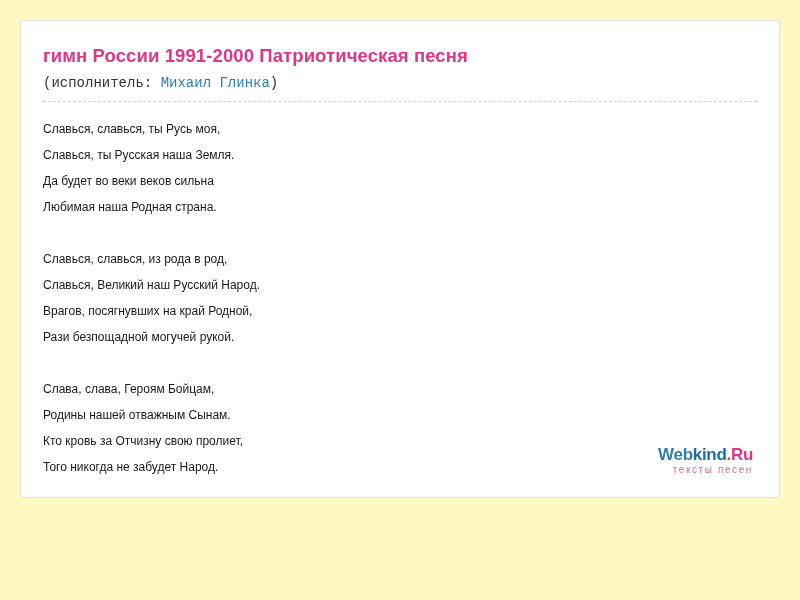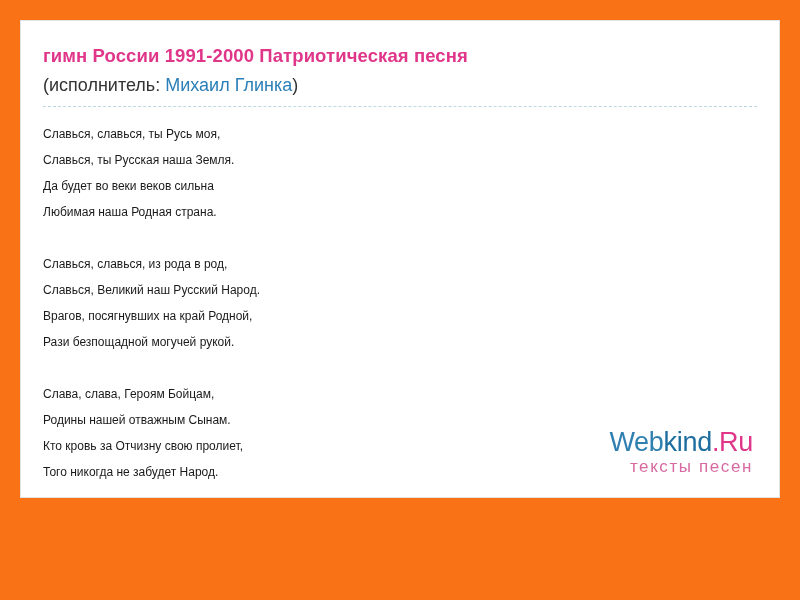--- a/index.html
+++ b/index.html
@@ -8,21 +8,21 @@
     width: 800px;
     height: 600px;
     background: #ffffff;
     font-family: "Liberation Sans", sans-serif;
   }
 
   .page {
     position: relative;
     width: 800px;
     height: 600px;
-    background: #f97316;
+    background: #fef9c3;
     box-sizing: border-box;
   }
 
   .card {
     position: absolute;
     left: 20px;
     top: 20px;
     width: 760px;
     height: 478px;
     border: 1px solid #e2e2e2;
@@ -37,25 +37,26 @@
   .song-title {
     color: #e0368a;
     font-size: 18.5px;
     font-weight: bold;
     line-height: 22px;
     margin: 0 0 8px 0;
     letter-spacing: 0.1px;
   }
 
   .performer-line {
-    font-size: 18px;
+    font-size: 14px;
     color: #333333;
     padding-bottom: 10px;
     border-bottom: 1px dashed #bfd6e4;
     margin-bottom: 14px;
+    font-family: Liberation Mono, monospace;
   }
 
   .performer-link {
     color: #2a7fb8;
     text-decoration: none;
   }
 
   .lyrics {
     font-size: 12px;
     color: #1a1a1a;
@@ -67,31 +68,31 @@
 
   .logo {
     position: absolute;
     right: 26px;
     bottom: 22px;
     text-align: right;
     line-height: 1;
   }
 
   .logo-main {
-    font-size: 27px;
-    font-weight: normal;
+    font-size: 17px;
+    font-weight: bold;
     letter-spacing: -0.3px;
   }
 
   .logo-web { color: #2f7fb0; }
   .logo-kind { color: #1e6da0; }
   .logo-ru { color: #e0368a; }
 
   .logo-sub {
-    font-size: 17px;
+    font-size: 10px;
     color: #d76aa0;
     letter-spacing: 1.6px;
     margin-top: 2px;
   }
 </style>
 </head>
 <body>
 
 <div class="page">
 

